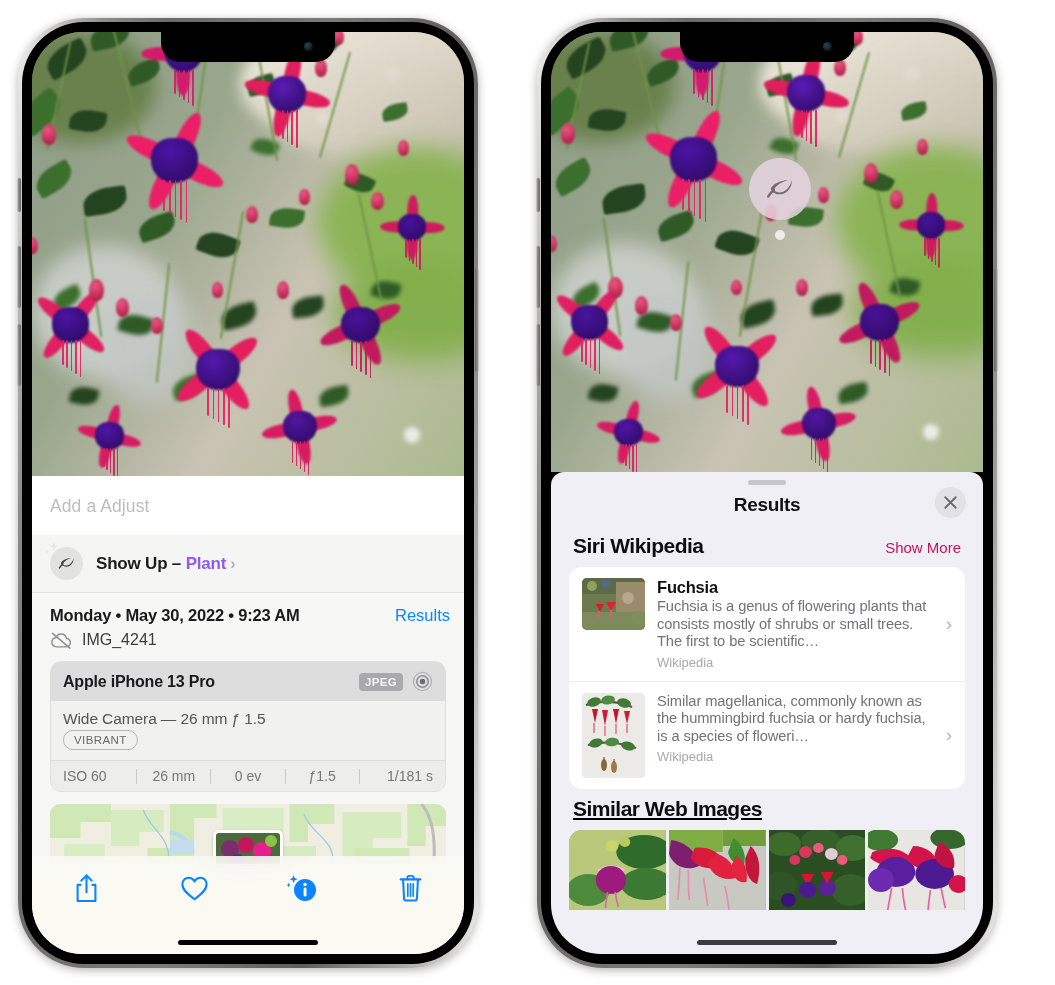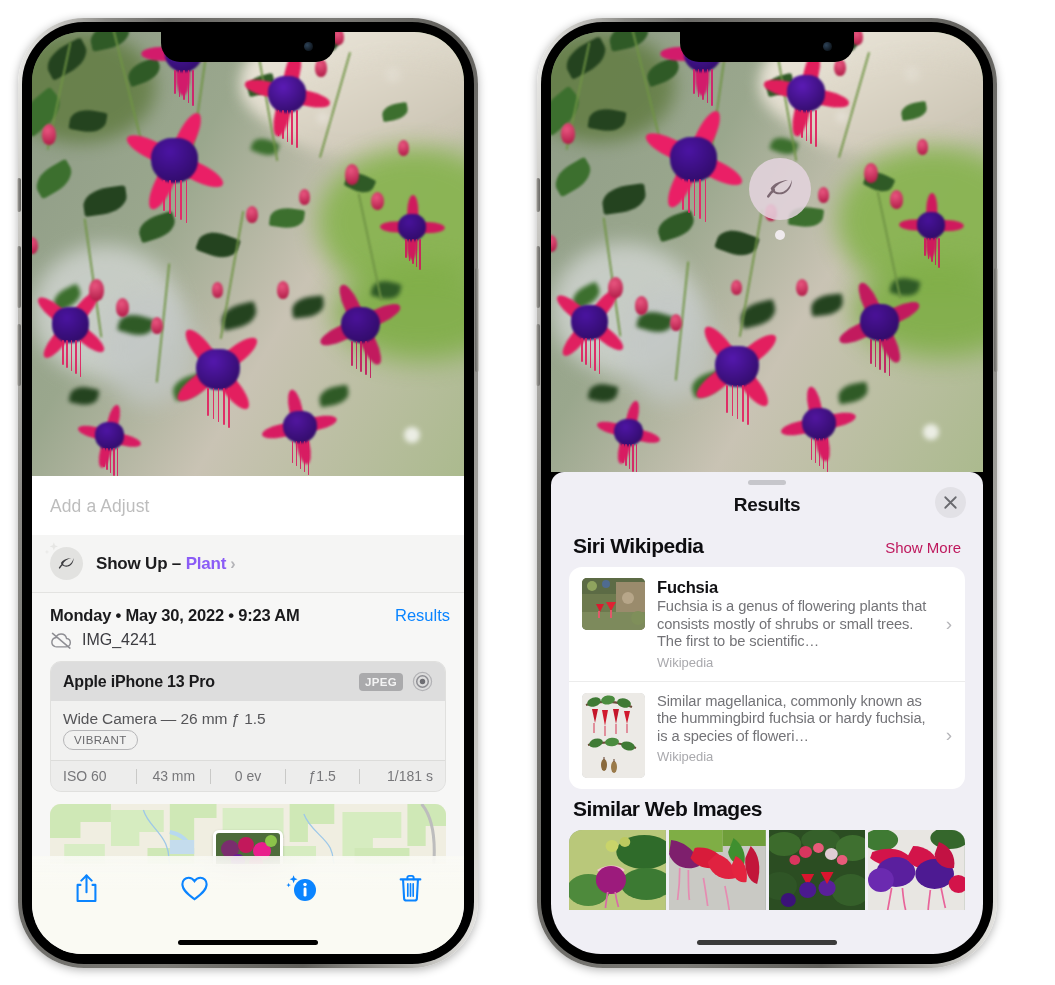--- a/index.html
+++ b/index.html
@@ -373,21 +373,21 @@
         </div>
         <div class="cambody">
           <div class="camline">Wide Camera — 26 mm ƒ 1.5</div>
           <div class="camline camline2">
             <span class="vibrant">VIBRANT</span>
           </div>
         </div>
         <div class="exif">
           <div class="c">ISO 60</div>
           <div class="sep"></div>
-          <div class="c">43 mm</div>
+          <div class="c">26 mm</div>
           <div class="sep"></div>
           <div class="c">0 ev</div>
           <div class="sep"></div>
           <div class="c">ƒ1.5</div>
           <div class="sep"></div>
           <div class="c">1/181 s</div>
         </div>
       </div>
 
       <div class="mapwrap">
@@ -702,21 +702,21 @@
             </svg>
           </div>
           <div class="kbody">
             <div class="kdesc">Similar magellanica, commonly known as the hummingbird fuchsia or hardy fuchsia, is a species of floweri…</div>
             <div class="ksrc">Wikipedia</div>
           </div>
           <div class="kchev">›</div>
         </div>
       </div>
 
-      <div class="sec-head" style="padding-top:8px;">
+      <div class="sec-head" style="padding-top:8px;text-decoration:underline;">
         <div class="sec-title">Similar Web Images</div>
       </div>
 
       <div class="simstrip">
         <div class="simimg">
           <svg width="100%" height="100%" viewBox="0 0 90 80" preserveAspectRatio="none">
             <rect width="90" height="80" fill="#b9c87a"></rect>
             <ellipse cx="70" cy="22" rx="26" ry="17" fill="#2f6b2a"></ellipse>
             <ellipse cx="72" cy="54" rx="24" ry="16" fill="#3c7a33"></ellipse>
             <ellipse cx="18" cy="60" rx="20" ry="16" fill="#4e8a3c"></ellipse>

